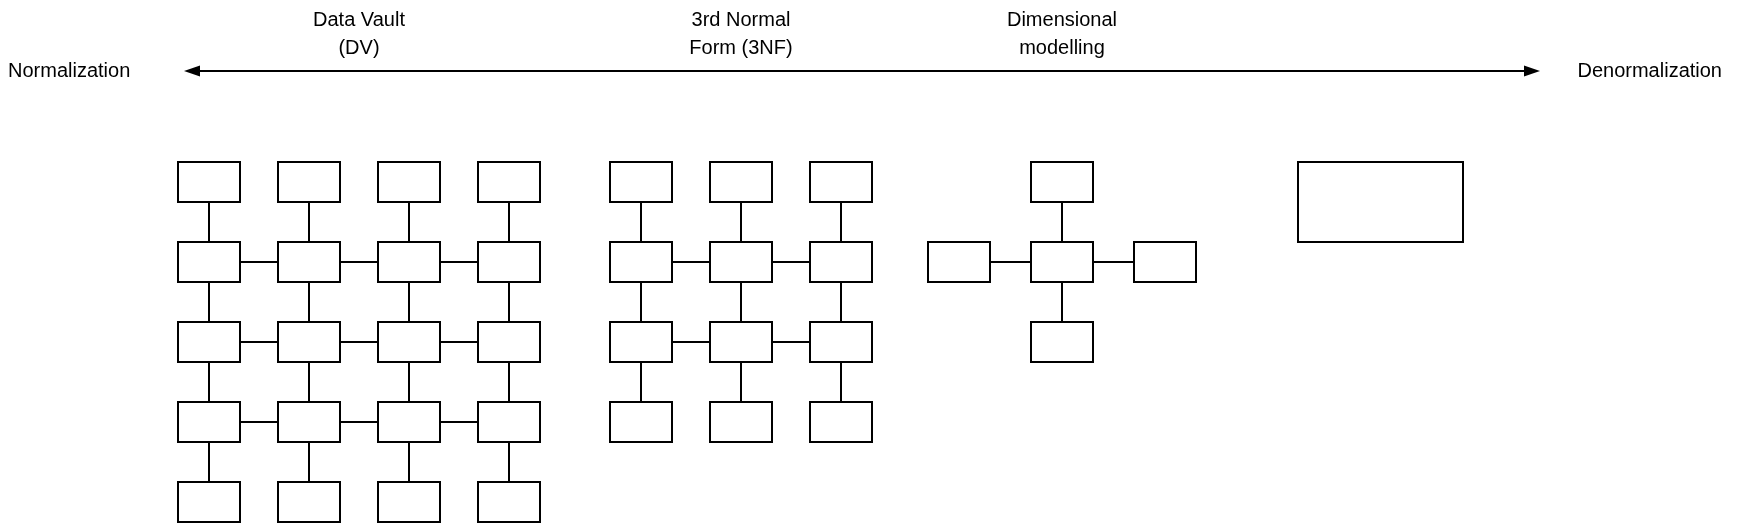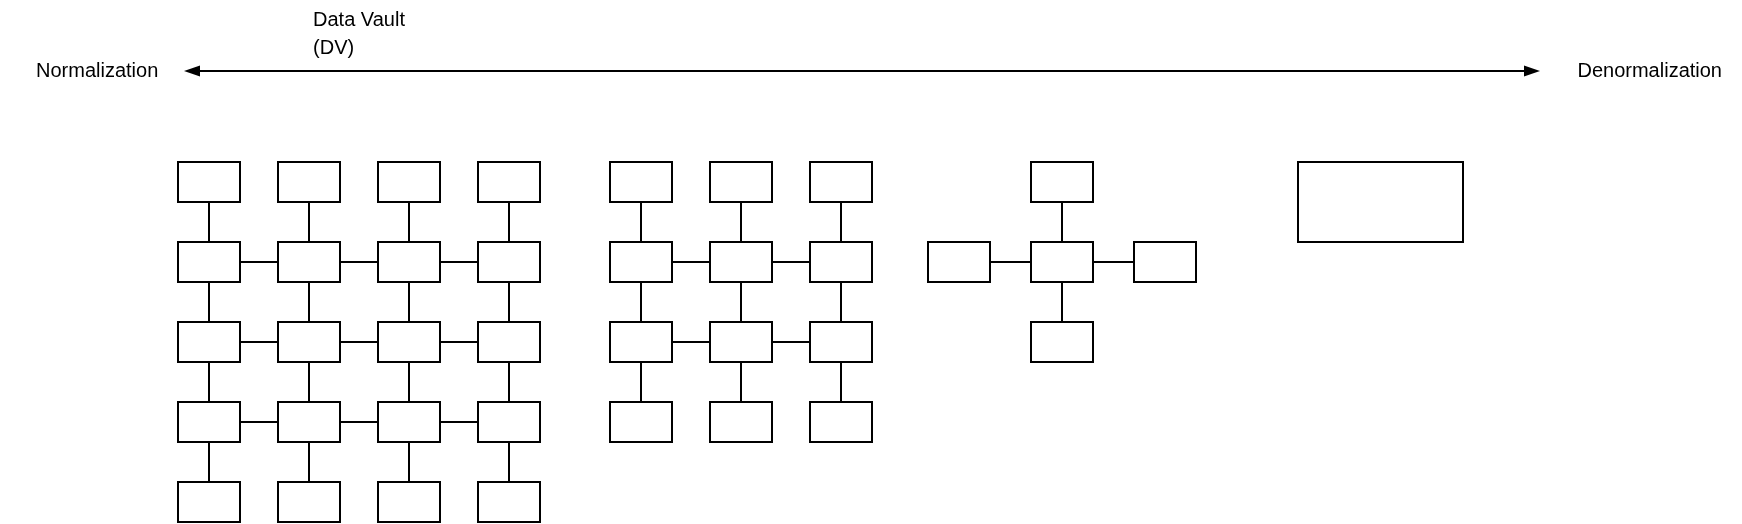--- a/index.html
+++ b/index.html
@@ -23,29 +23,28 @@
     left: 0;
     top: 0;
     display: block;
   }
   .side-label {
     position: absolute;
     top: 58px;
     font-size: 20px;
     line-height: 24px;
     white-space: nowrap;
-    margin-left: 28px;
   }
   .side-label.left  { left: 8px; }
   .side-label.right { right: 20px; }
   .method-label {
     position: absolute;
     top: 5px;
     transform: translateX(-50%);
-    text-align: left;
+    text-align: center;
     font-size: 20px;
     line-height: 28px;
     white-space: nowrap;
   }
 </style>
 </head>
 <body>
 
 <div class="canvas">
 
@@ -145,16 +144,24 @@
 
   <div class="side-label left">Normalization</div>
 
   <div class="side-label right">Denormalization</div>
 
   <div class="method-label" style="left:359px">
     <div>Data Vault</div>
     <div>(DV)</div>
   </div>
 
+  <div class="method-label" style="left:741px">
+    <div>3rd Normal</div>
+    <div>Form (3NF)</div>
+  </div>
 
+  <div class="method-label" style="left:1062px">
+    <div>Dimensional</div>
+    <div>modelling</div>
+  </div>
 
 
 </div>
 
 </body></html>

